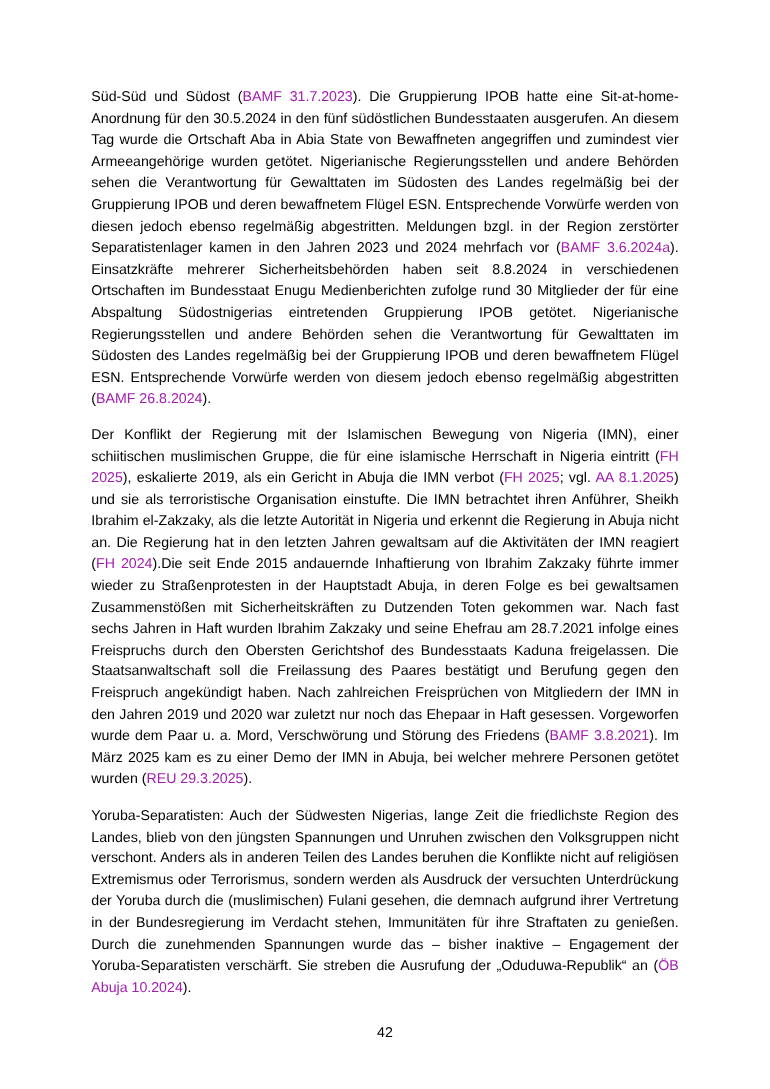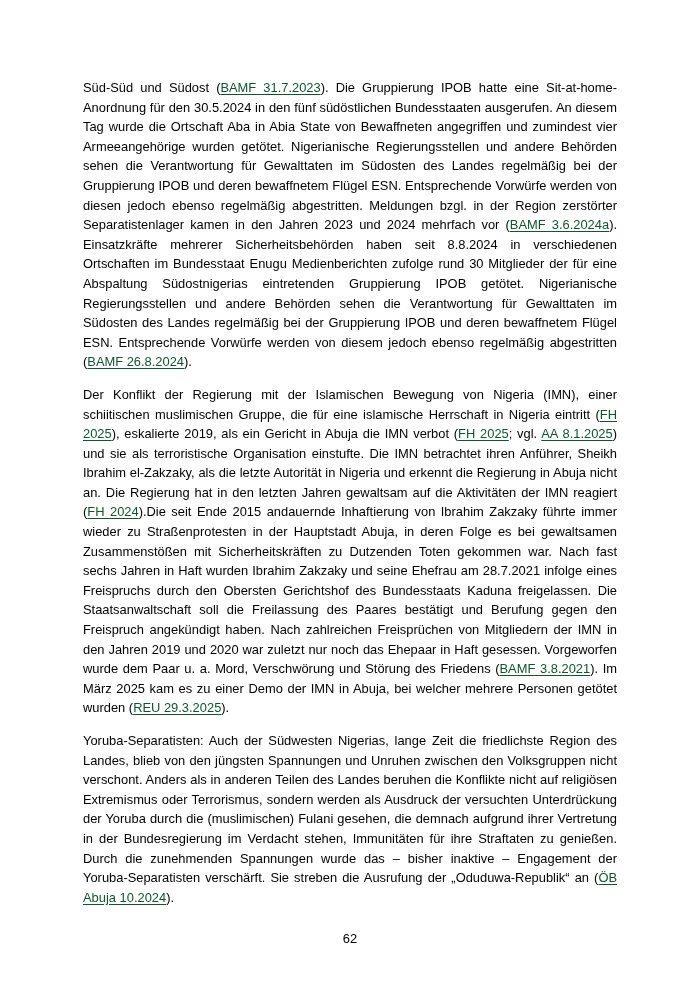--- a/index.html
+++ b/index.html
@@ -23,22 +23,21 @@
     width: 534px;
     text-align: justify;
     font-size: 12.9px;
     line-height: 19.6px;
   }
   .para {
     margin: 0 0 13px 0;
     text-align: justify;
   }
   .cite-link {
-    color: #14532d;
-    text-decoration: underline;
+    color: #a21caf;
     text-underline-offset: 2px;
     cursor: pointer;
   }
   .bold {
     font-weight: 400;
   }
   .page-number {
     position: absolute;
     left: 0;
     bottom: 44px;
@@ -50,14 +49,14 @@
 </style>
 </head>
 <body>
 
 <div class="page">
   <div class="content" id="content">
       <p class="para"><span>Süd-Süd und Südost (</span><span class="cite-link">BAMF 31.7.2023</span><span>). Die Gruppierung IPOB hatte eine Sit-at-home-Anordnung für den 30.5.2024 in den fünf südöstlichen Bundesstaaten ausgerufen. An diesem Tag wurde die Ortschaft Aba in Abia State von Bewaffneten angegriffen und zumindest vier Armeeangehörige wurden getötet. Nigerianische Regierungsstellen und andere Behörden sehen die Verantwortung für Gewalttaten im Südosten des Landes regelmäßig bei der Gruppierung IPOB und deren bewaffnetem Flügel ESN. Entsprechende Vorwürfe werden von diesen jedoch ebenso regelmäßig abgestritten. Meldungen bzgl. in der Region zerstörter Separatistenlager kamen in den Jahren 2023 und 2024 mehrfach vor (</span><span class="cite-link">BAMF 3.6.2024a</span><span>). Einsatzkräfte mehrerer Sicherheitsbehörden haben seit 8.8.2024 in verschiedenen Ortschaften im Bundesstaat Enugu Medienberichten zufolge rund 30 Mitglieder der für eine Abspaltung Südostnigerias eintretenden Gruppierung IPOB getötet. Nigerianische Regierungsstellen und andere Behörden sehen die Verantwortung für Gewalttaten im Südosten des Landes regelmäßig bei der Gruppierung IPOB und deren bewaffnetem Flügel ESN. Entsprechende Vorwürfe werden von diesem jedoch ebenso regelmäßig abgestritten (</span><span class="cite-link">BAMF 26.8.2024</span><span>).</span></p>
       <p class="para"><span>Der Konflikt der Regierung mit der Islamischen Bewegung von Nigeria (IMN), einer schiitischen muslimischen Gruppe, die für eine islamische Herrschaft in Nigeria eintritt (</span><span class="cite-link">FH 2025</span><span>), eskalierte 2019, als ein Gericht in Abuja die IMN verbot (</span><span class="cite-link">FH 2025</span><span>; vgl. </span><span class="cite-link">AA 8.1.2025</span><span>) und sie als terroristische Organisation einstufte. Die IMN betrachtet ihren Anführer, Sheikh Ibrahim el-Zakzaky, als die letzte Autorität in Nigeria und erkennt die Regierung in Abuja nicht an. Die Regierung hat in den letzten Jahren gewaltsam auf die Aktivitäten der IMN reagiert (</span><span class="cite-link">FH 2024</span><span>).Die seit Ende 2015 andauernde Inhaftierung von Ibrahim Zakzaky führte immer wieder zu Straßenprotesten in der Hauptstadt Abuja, in deren Folge es bei gewaltsamen Zusammenstößen mit Sicherheitskräften zu Dutzenden Toten gekommen war. Nach fast sechs Jahren in Haft wurden Ibrahim Zakzaky und seine Ehefrau am 28.7.2021 infolge eines Freispruchs durch den Obersten Gerichtshof des Bundesstaats Kaduna freigelassen. Die Staatsanwaltschaft soll die Freilassung des Paares bestätigt und Berufung gegen den Freispruch angekündigt haben. Nach zahlreichen Freisprüchen von Mitgliedern der IMN in den Jahren 2019 und 2020 war zuletzt nur noch das Ehepaar in Haft gesessen. Vorgeworfen wurde dem Paar u. a. Mord, Verschwörung und Störung des Friedens (</span><span class="cite-link">BAMF 3.8.2021</span><span>). Im März 2025 kam es zu einer Demo der IMN in Abuja, bei welcher mehrere Personen getötet wurden (</span><span class="cite-link">REU 29.3.2025</span><span>).</span></p>
       <p class="para"><span class="bold">Yoruba-Separatisten</span><span>: Auch der Südwesten Nigerias, lange Zeit die friedlichste Region des Landes, blieb von den jüngsten Spannungen und Unruhen zwischen den Volksgruppen nicht verschont. Anders als in anderen Teilen des Landes beruhen die Konflikte nicht auf religiösen Extremismus oder Terrorismus, sondern werden als Ausdruck der versuchten Unterdrückung der Yoruba durch die (muslimischen) Fulani gesehen, die demnach aufgrund ihrer Vertretung in der Bundesregierung im Verdacht stehen, Immunitäten für ihre Straftaten zu genießen. Durch die zunehmenden Spannungen wurde das – bisher inaktive – Engagement der Yoruba-Separatisten verschärft. Sie streben die Ausrufung der „Oduduwa-Republik“ an (</span><span class="cite-link">ÖB Abuja 10.2024</span><span>).</span></p>
     </div>
-  <div class="page-number">62</div>
+  <div class="page-number">42</div>
 </div>
 
 </body></html>

